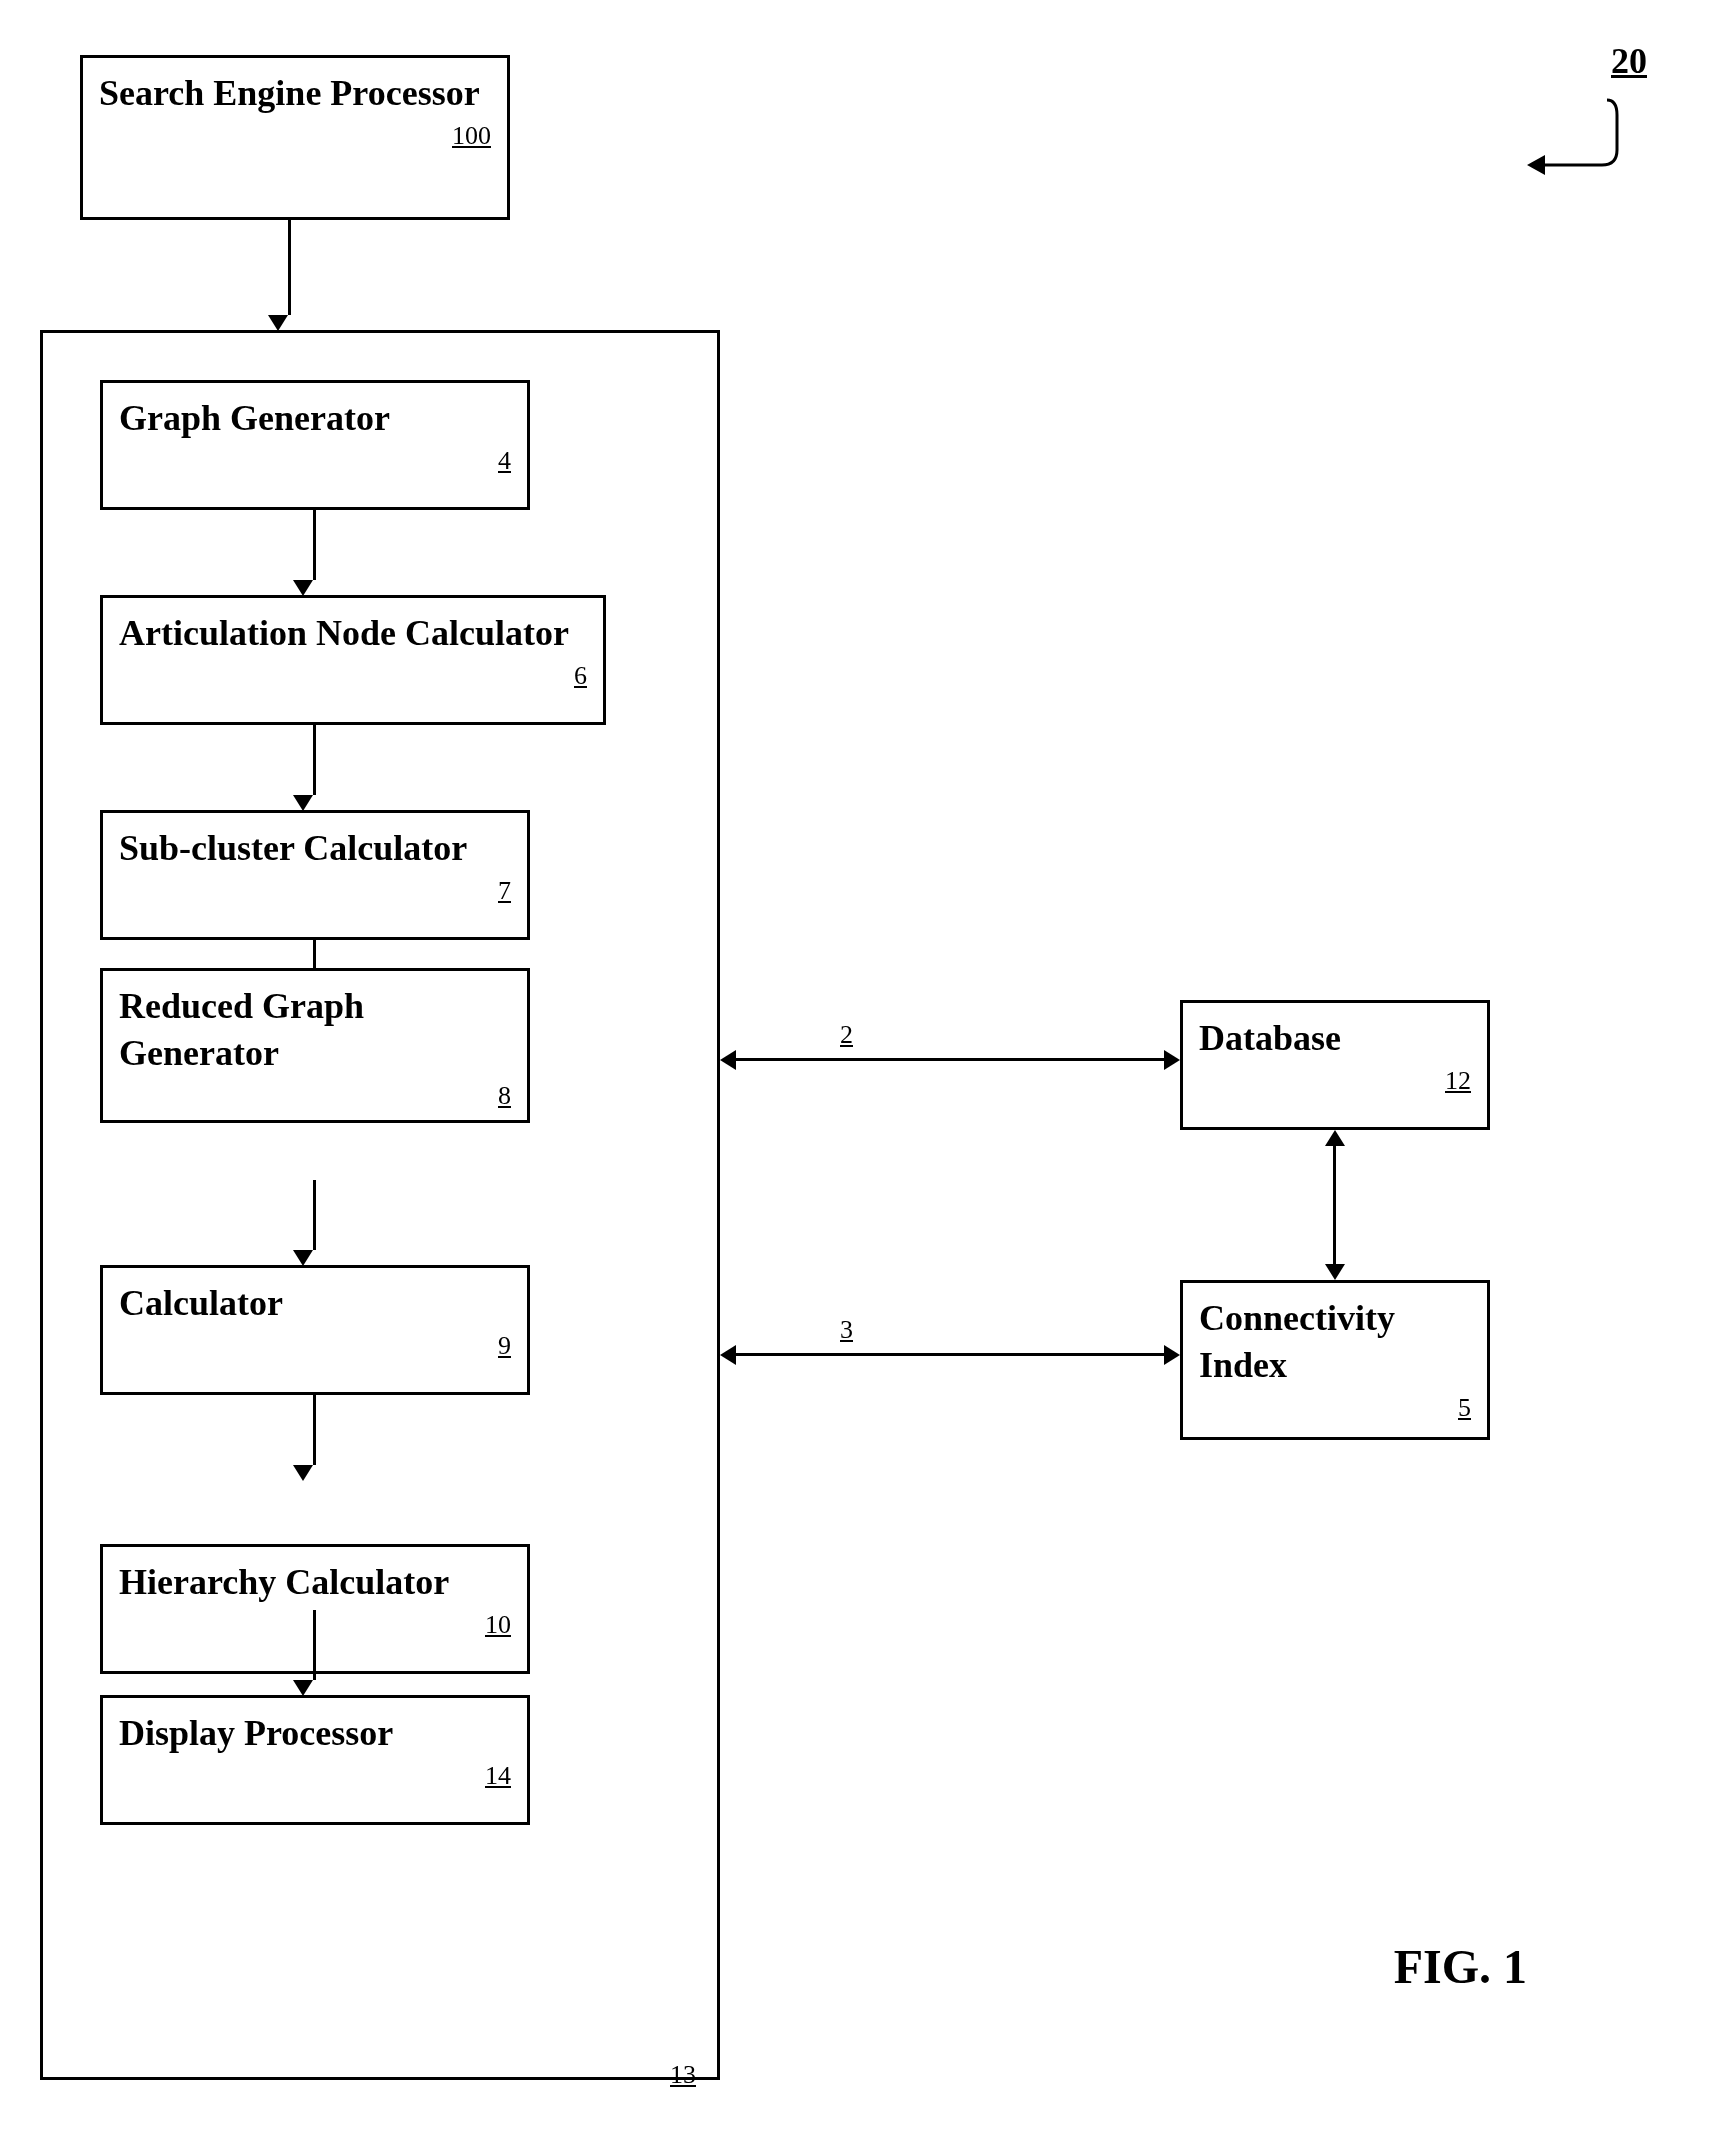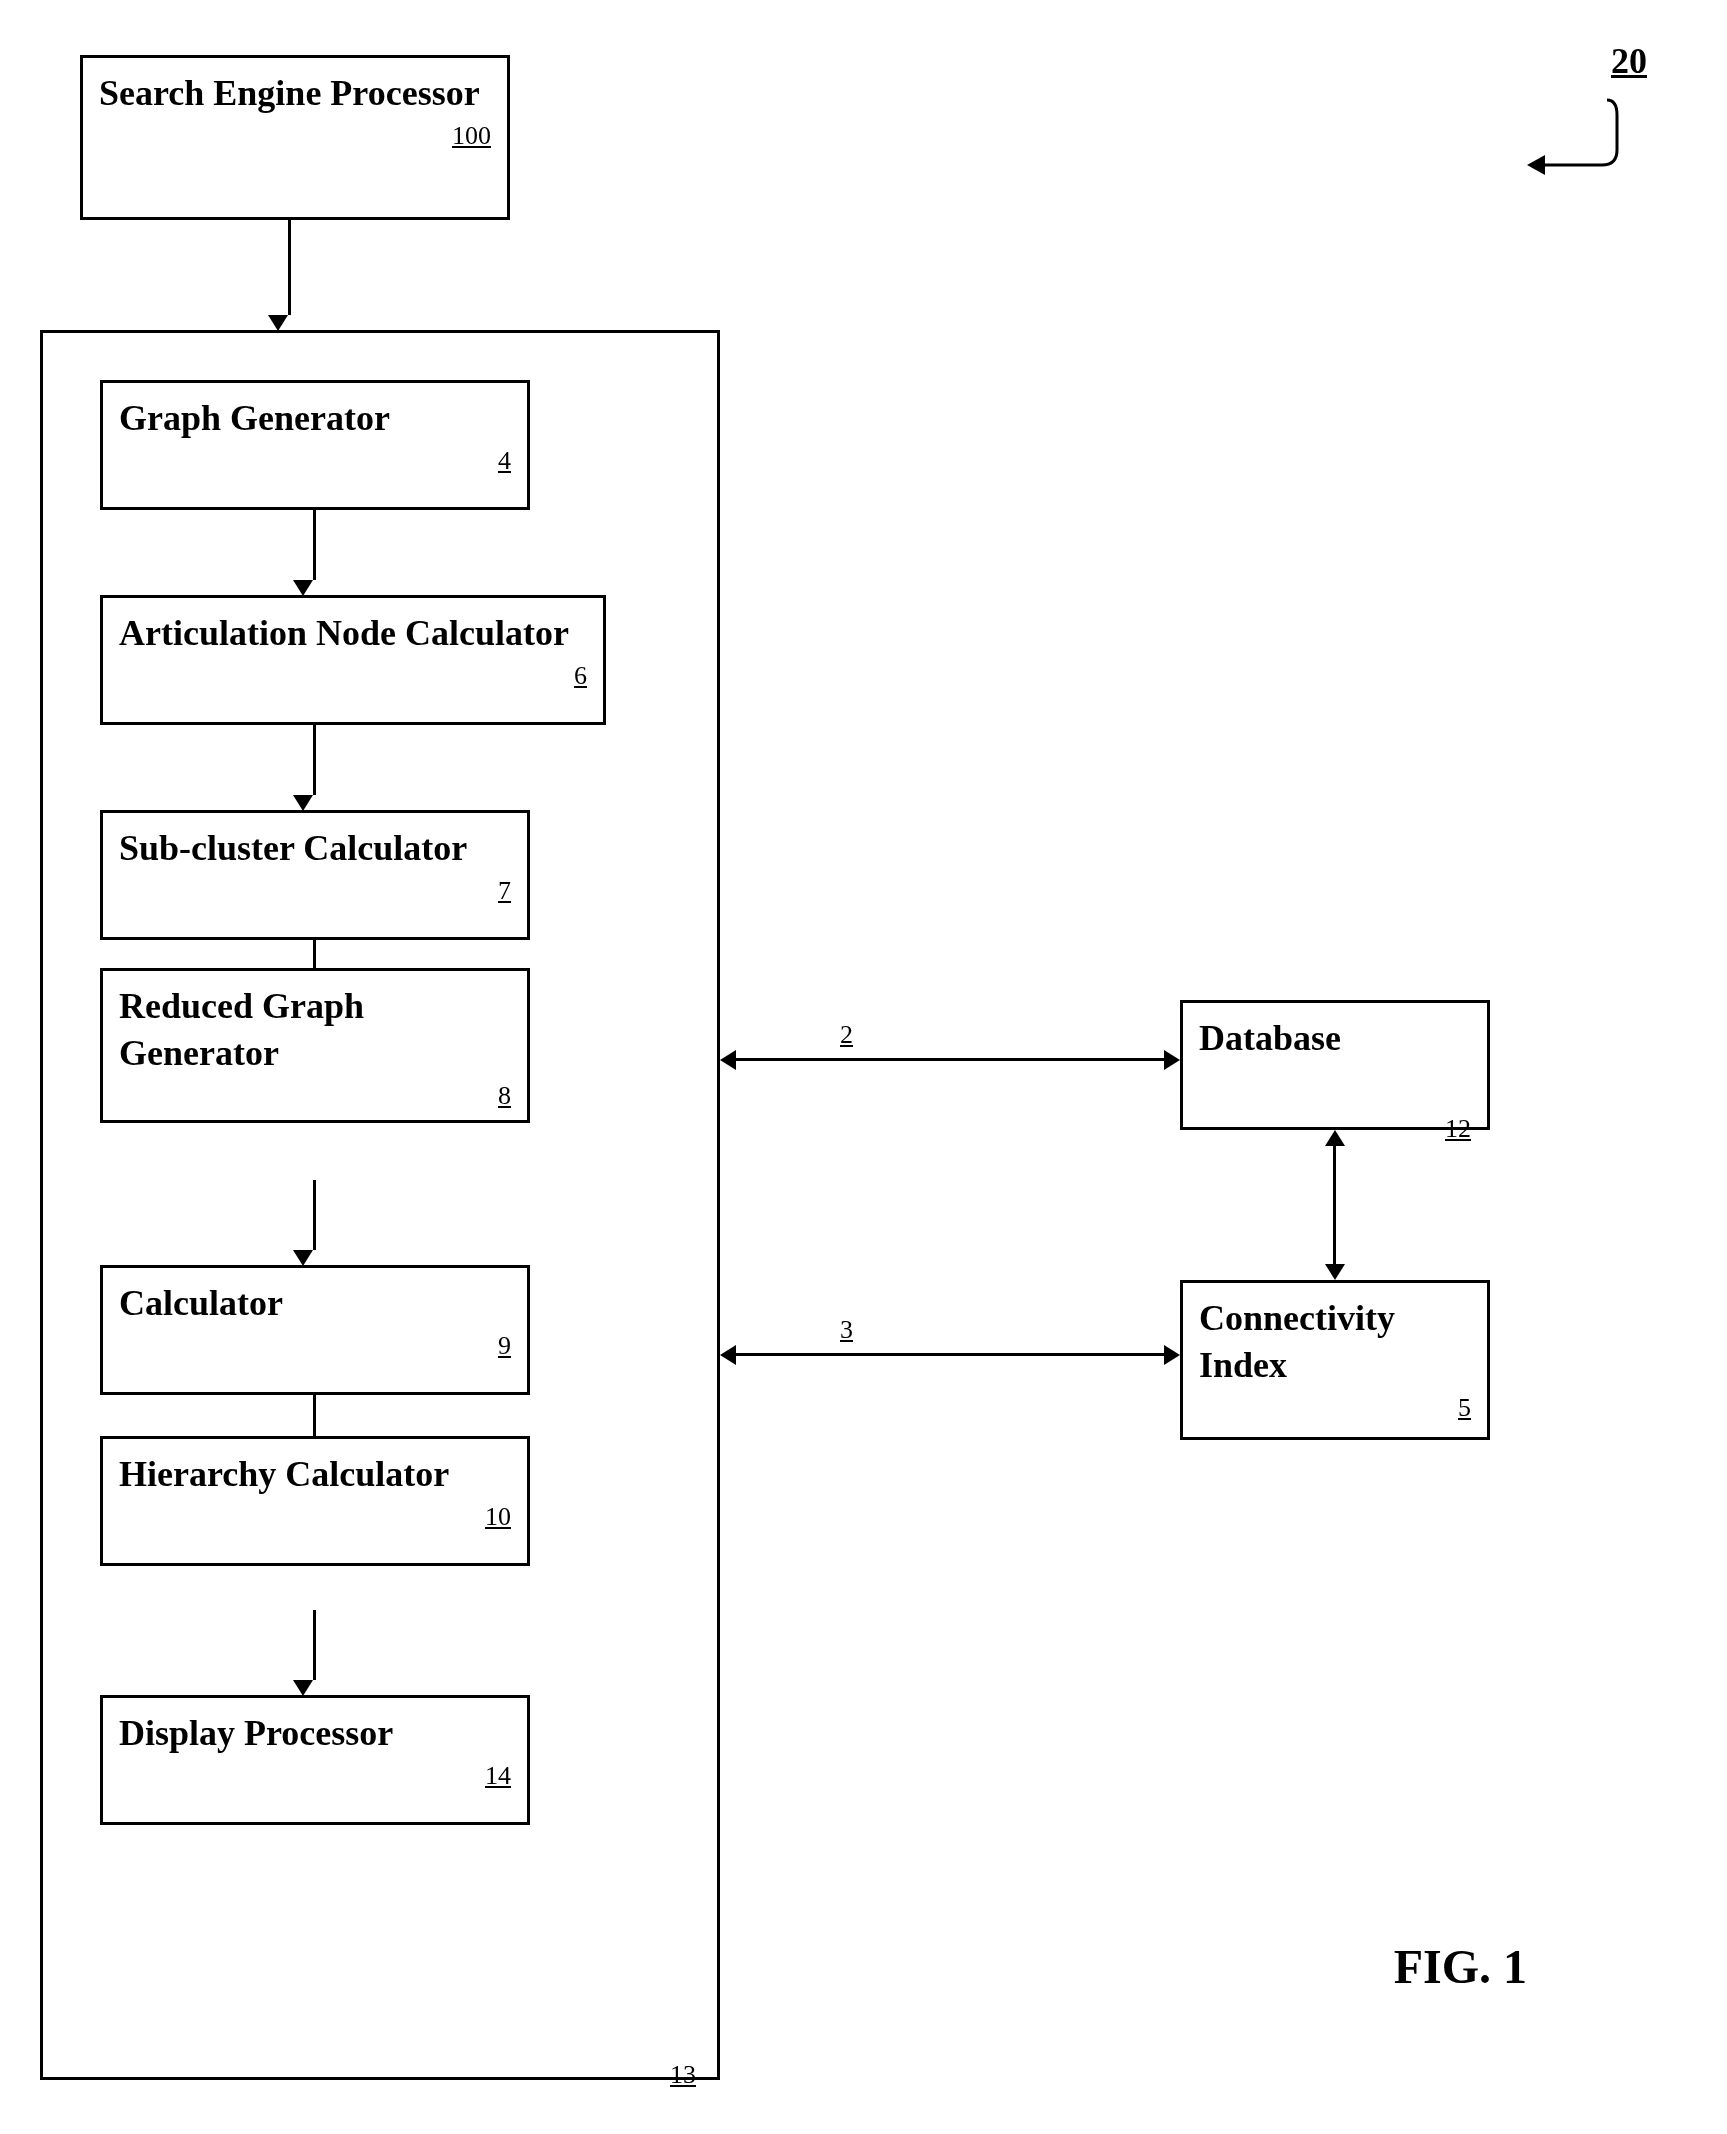--- a/index.html
+++ b/index.html
@@ -165,36 +165,36 @@
   <div class="box" style="top:1265px; left:100px; width:430px; height:130px;">
     <span class="box-label">Calculator</span>
     <span class="box-number">9</span>
   </div>
 
   <div style="position:absolute; top:1395px; left:313px; width:3px; height:70px; background:#000;"></div>
   <div style="position:absolute; top:1465px; left:303px;">
     <div class="arrowhead-down"></div>
   </div>
 
-  <div class="box" style="top:1436px; left:100px; width:430px; height:130px;">
+  <div class="box" style="top:1544px; left:100px; width:430px; height:130px;">
     <span class="box-label">Hierarchy Calculator</span>
     <span class="box-number">10</span>
   </div>
 
   <div style="position:absolute; top:1610px; left:313px; width:3px; height:70px; background:#000;"></div>
   <div style="position:absolute; top:1680px; left:303px;">
     <div class="arrowhead-down"></div>
   </div>
 
   <div class="box" style="top:1695px; left:100px; width:430px; height:130px;">
     <span class="box-label">Display Processor</span>
     <span class="box-number">14</span>
   </div>
 
-  <div class="box" style="top:1000px; left:1180px; width:310px; height:130px;gap:48px;">
+  <div class="box" style="top:1000px; left:1180px; width:310px; height:130px;">
     <span class="box-label">Database</span>
     <span class="box-number">12</span>
   </div>
 
   <div class="box" style="top:1280px; left:1180px; width:310px; height:160px;">
     <span class="box-label">Connectivity<br>Index</span>
     <span class="box-number">5</span>
   </div>
 
   <div style="position:absolute; top:1058px; left:720px; width:460px; height:3px;">

